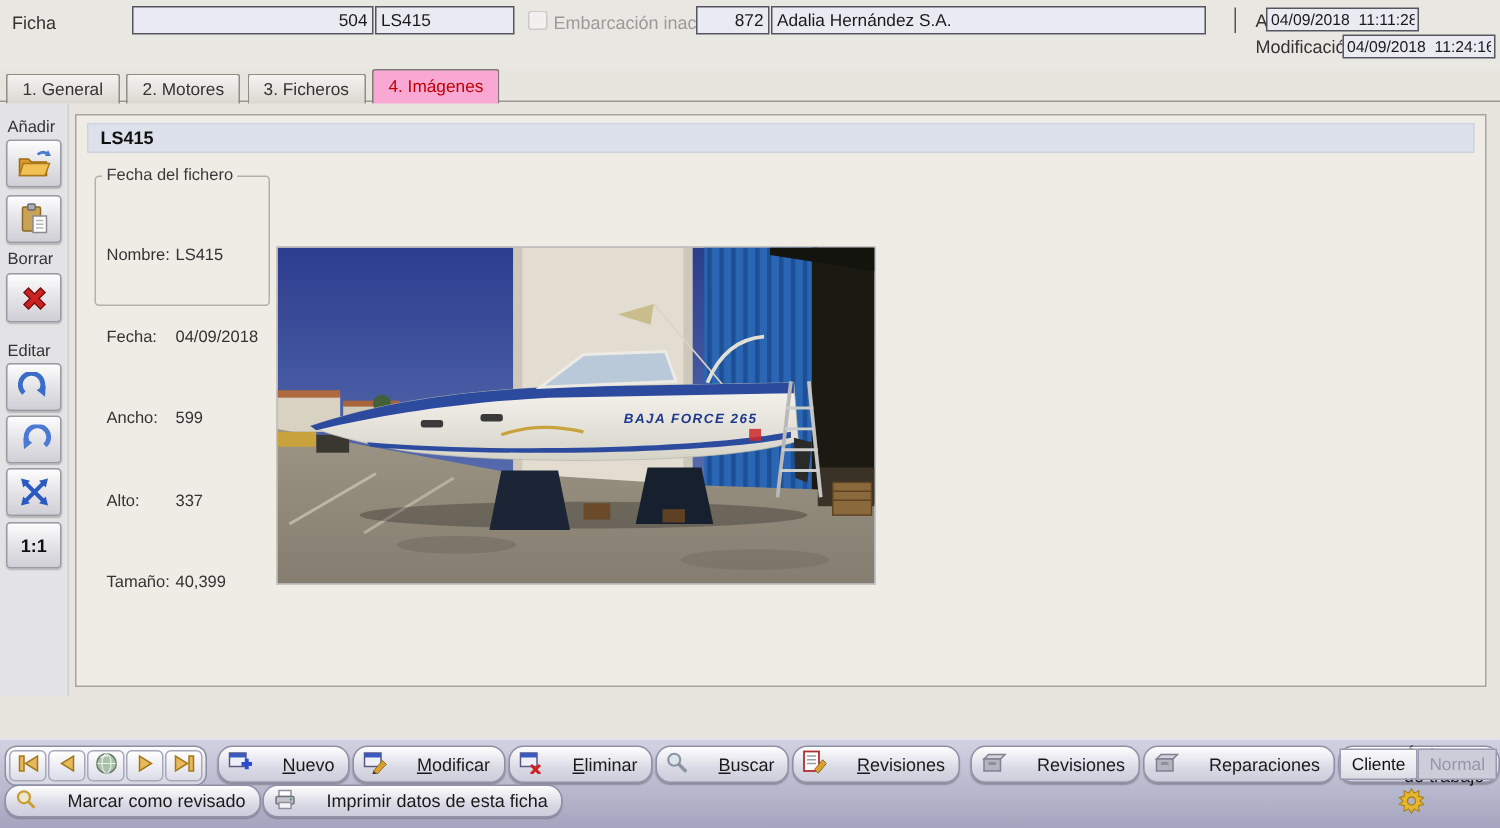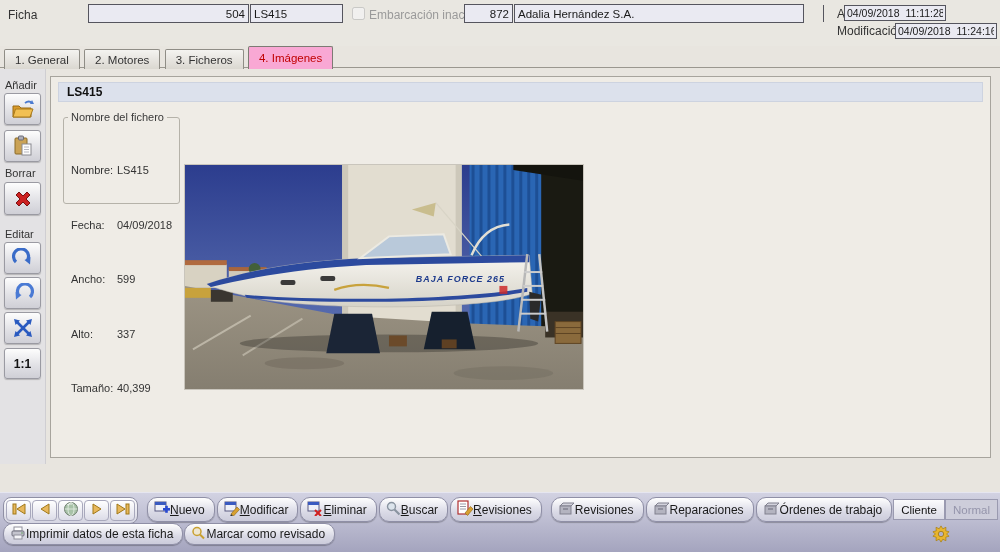--- a/index.html
+++ b/index.html
@@ -48,21 +48,21 @@
   
   .bottom-bar { position:absolute; left:0; right:0; bottom:0; height:60px;
                 background:linear-gradient(#d2d2e2,#a4a4be); border-top:1px solid #e6e6f0; }
   .row1 { position:absolute; top:4px; left:3px; display:flex; gap:2px; align-items:flex-start; }
   .row2 { position:absolute; top:30px; left:3px; display:flex; gap:1px; }
   .navgrp { display:flex; gap:1px; padding:2px; border:1px solid #8f8fa4; border-radius:8px;
             background:linear-gradient(#fdfdfe,#d5d5e2); }
   .navbtn { width:25px; height:21px; border:1px solid #a8a8bc; border-radius:4px;
             background:linear-gradient(#ffffff,#dcdce8); display:flex; align-items:center; justify-content:center; cursor:pointer; }
   .bbtn { height:25px; border:1px solid #8f8fa6; border-radius:10px; background:linear-gradient(#fefefe,#dadae6 60%,#ccccdb);
-          display:inline-flex; align-items:center; gap:0; padding:0 9px 0 6px; font-size:12px; color:#1a1a1a; cursor:pointer;
+          display:inline-flex; align-items:center; gap:20px; padding:0 9px 0 6px; font-size:12px; color:#1a1a1a; cursor:pointer;
           box-shadow:0 1px 1px rgba(0,0,0,.25); }
   .bbtn.r2 { height:22px; }
   .blabel { display:inline-block; }
   .ul::first-letter { text-decoration:underline; }
   .gap { width:5px; }
   .right-cluster { position:absolute; top:6px; right:2px; display:flex; }
   .minibtn { height:21px; padding:0 7px; font-size:11.5px; display:flex; align-items:center; border:1px solid #9a9ab0;
              background:linear-gradient(#fafafc,#dcdce6); color:#111; cursor:pointer; }
   .minibtn.disabled { background:#cdcdda; color:#9595ab; cursor:default; }
   .gear { position:absolute; right:50px; top:32px; width:18px; height:18px; cursor:pointer; }
@@ -170,21 +170,21 @@
 
       <div class="tbtn" style="top:279px;height:31px">
         <span class="one2one">1:1</span>
       </div>
     </div>
 
     <div class="panel">
       <div class="panel-header">LS415</div>
 
       <fieldset class="groupbox">
-        <legend>Nombre del fichero</legend>
+        <legend>Fecha del fichero</legend>
         <div class="grows">
           <div class="grow">
             <span class="gl">Nombre:</span><span>LS415</span>
           </div>
           <div class="grow">
             <span class="gl">Fecha:</span><span>04/09/2018</span>
           </div>
           <div class="grow">
             <span class="gl">Ancho:</span><span>599</span>
           </div>
@@ -403,35 +403,35 @@
       </div>
     </div>
 
     <div class="right-cluster">
       <div class="minibtn">Cliente</div>
       <div class="minibtn disabled">Normal</div>
     </div>
 
     <div class="row2">
       <div class="bbtn r2">
+        <span><svg width="15" height="14" viewBox="0 0 15 14">
+          <circle cx="6" cy="5.5" r="4" fill="#eee6d0" stroke="#c8a030" stroke-width="1.5"></circle>
+          <line x1="9" y1="8.5" x2="13" y2="12.5" stroke="#c8a030" stroke-width="2"></line>
+        </svg></span>
+        <span class="blabel">Marcar como revisado</span>
+      </div>
+      <div class="bbtn r2">
         <span><svg width="16" height="14" viewBox="0 0 16 14">
           <rect x="4" y="1" width="8" height="4" fill="#ffffff" stroke="#90909c"></rect>
           <rect x="2" y="5" width="12" height="5" rx="1" fill="#c4c4ce" stroke="#70707e"></rect>
           <rect x="4" y="9" width="8" height="4" fill="#f4f4f8" stroke="#90909c"></rect>
           <circle cx="12" cy="7" r="0.8" fill="#5a9a5a"></circle>
         </svg></span>
         <span class="blabel">Imprimir datos de esta ficha</span>
       </div>
-      <div class="bbtn r2">
-        <span><svg width="15" height="14" viewBox="0 0 15 14">
-          <circle cx="6" cy="5.5" r="4" fill="#eee6d0" stroke="#c8a030" stroke-width="1.5"></circle>
-          <line x1="9" y1="8.5" x2="13" y2="12.5" stroke="#c8a030" stroke-width="2"></line>
-        </svg></span>
-        <span class="blabel">Marcar como revisado</span>
-      </div>
     </div>
 
     <div class="gear"><svg width="18" height="18" viewBox="0 0 20 20">
       <path d="M10 1 L12 4.2 L15.5 2.5 L15.3 6.5 L19 7.5 L16.2 10 L19 12.5 L15.3 13.5 L15.5 17.5 L12 15.8 L10 19 L8 15.8 L4.5 17.5 L4.7 13.5 L1 12.5 L3.8 10 L1 7.5 L4.7 6.5 L4.5 2.5 L8 4.2 Z" fill="#e8b52e" stroke="#a87f10" stroke-width="0.8"></path>
       <circle cx="10" cy="10" r="3" fill="#b0b0c8" stroke="#a87f10"></circle>
     </svg></div>
   </div>
 
 </div>
 

